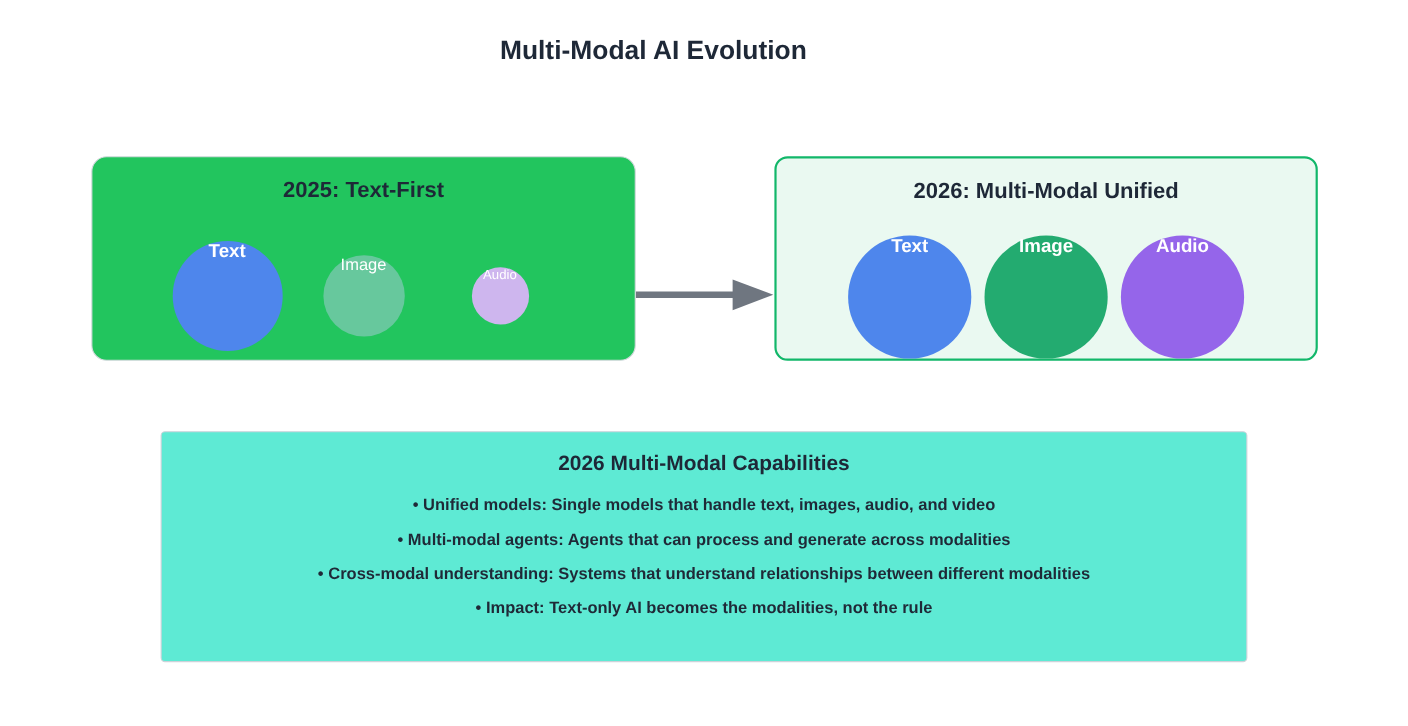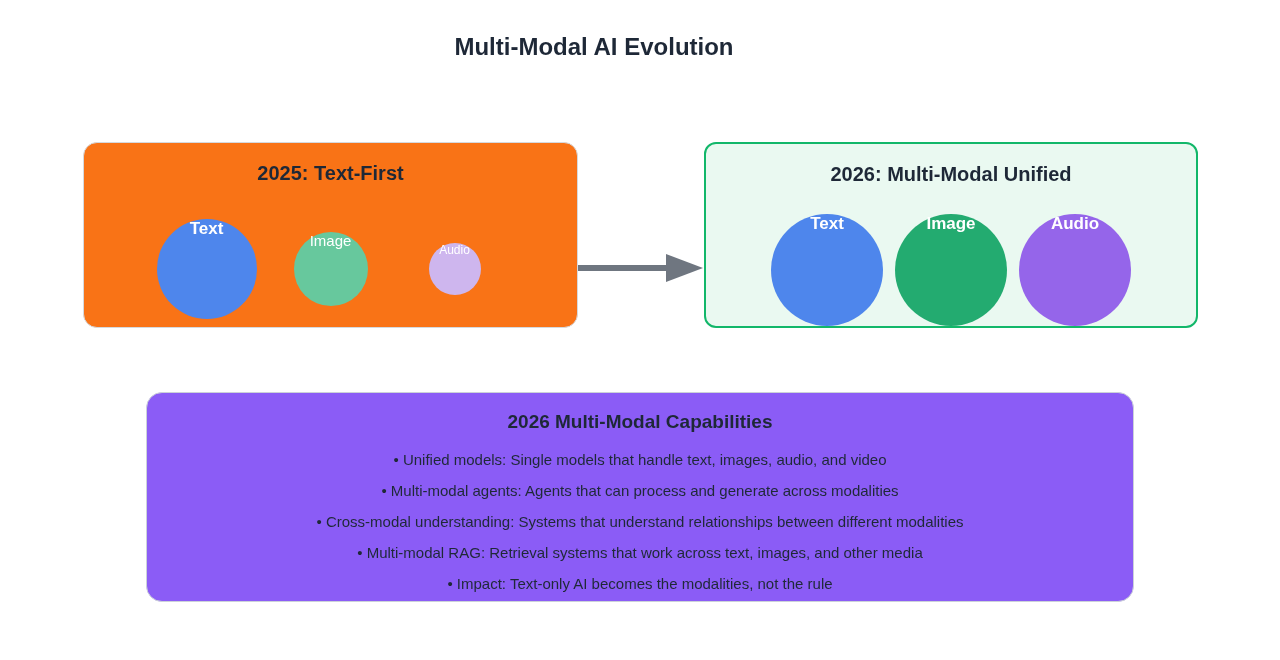--- a/index.html
+++ b/index.html
@@ -20,21 +20,21 @@
     font-weight: 700;
     color: #1e2837;
   }
   .stage {
     position: absolute;
     box-sizing: border-box;
     border-radius: 14px;
   }
   .stage-2025 {
     left: 83px; top: 142px; width: 495px; height: 186px;
-    background: #f97316;
+    background: #22c55e;
     border: 1.5px solid #d5d9de;
   }
   .stage-2026 {
     left: 704px; top: 142px; width: 494px; height: 186px;
     background: #eaf9f1;
     border: 2px solid #12b76a;
     border-radius: 12px;
   }
   .stage-title {
     position: absolute;
@@ -54,36 +54,36 @@
   }
   .arrow-svg {
     position: absolute;
     left: 578px; top: 248px;
     width: 126px; height: 40px;
   }
   .capabilities {
     position: absolute;
     left: 146px; top: 392px; width: 988px; height: 210px;
     box-sizing: border-box;
-    background: #8b5cf6;
+    background: #5eead4;
     border: 1.5px solid #ccd2d9;
-    border-radius: 16px;
+    border-radius: 4px;
     padding-left: 29px;
   }
   .cap-title {
     position: absolute;
     left: 0; top: 18px; width: 100%;
     text-align: center;
     font-size: 19px;
     font-weight: 700;
     color: #1e2837;
   }
   .cap-list {
     position: absolute;
-    left: 0; top: 51px; width: 100%;
+    left: 0; top: 51px; width: 100%; font-weight: bold;
   }
   .cap-item {
     width: 100%;
     text-align: center;
     font-size: 15px;
     line-height: 31px;
     color: #1f2937;
   }
 </style>
 </head>
@@ -123,16 +123,15 @@
       <span>Audio</span>
     </div>
   </section>
 
 <section class="capabilities">
   <div class="cap-title">2026 Multi-Modal Capabilities</div>
   <div class="cap-list">
       <div class="cap-item">• Unified models: Single models that handle text, images, audio, and video</div>
       <div class="cap-item">• Multi-modal agents: Agents that can process and generate across modalities</div>
       <div class="cap-item">• Cross-modal understanding: Systems that understand relationships between different modalities</div>
-      <div class="cap-item">• Multi-modal RAG: Retrieval systems that work across text, images, and other media</div>
       <div class="cap-item">• Impact: Text-only AI becomes the modalities, not the rule</div>
     </div>
 </section>
 
 </body></html>

